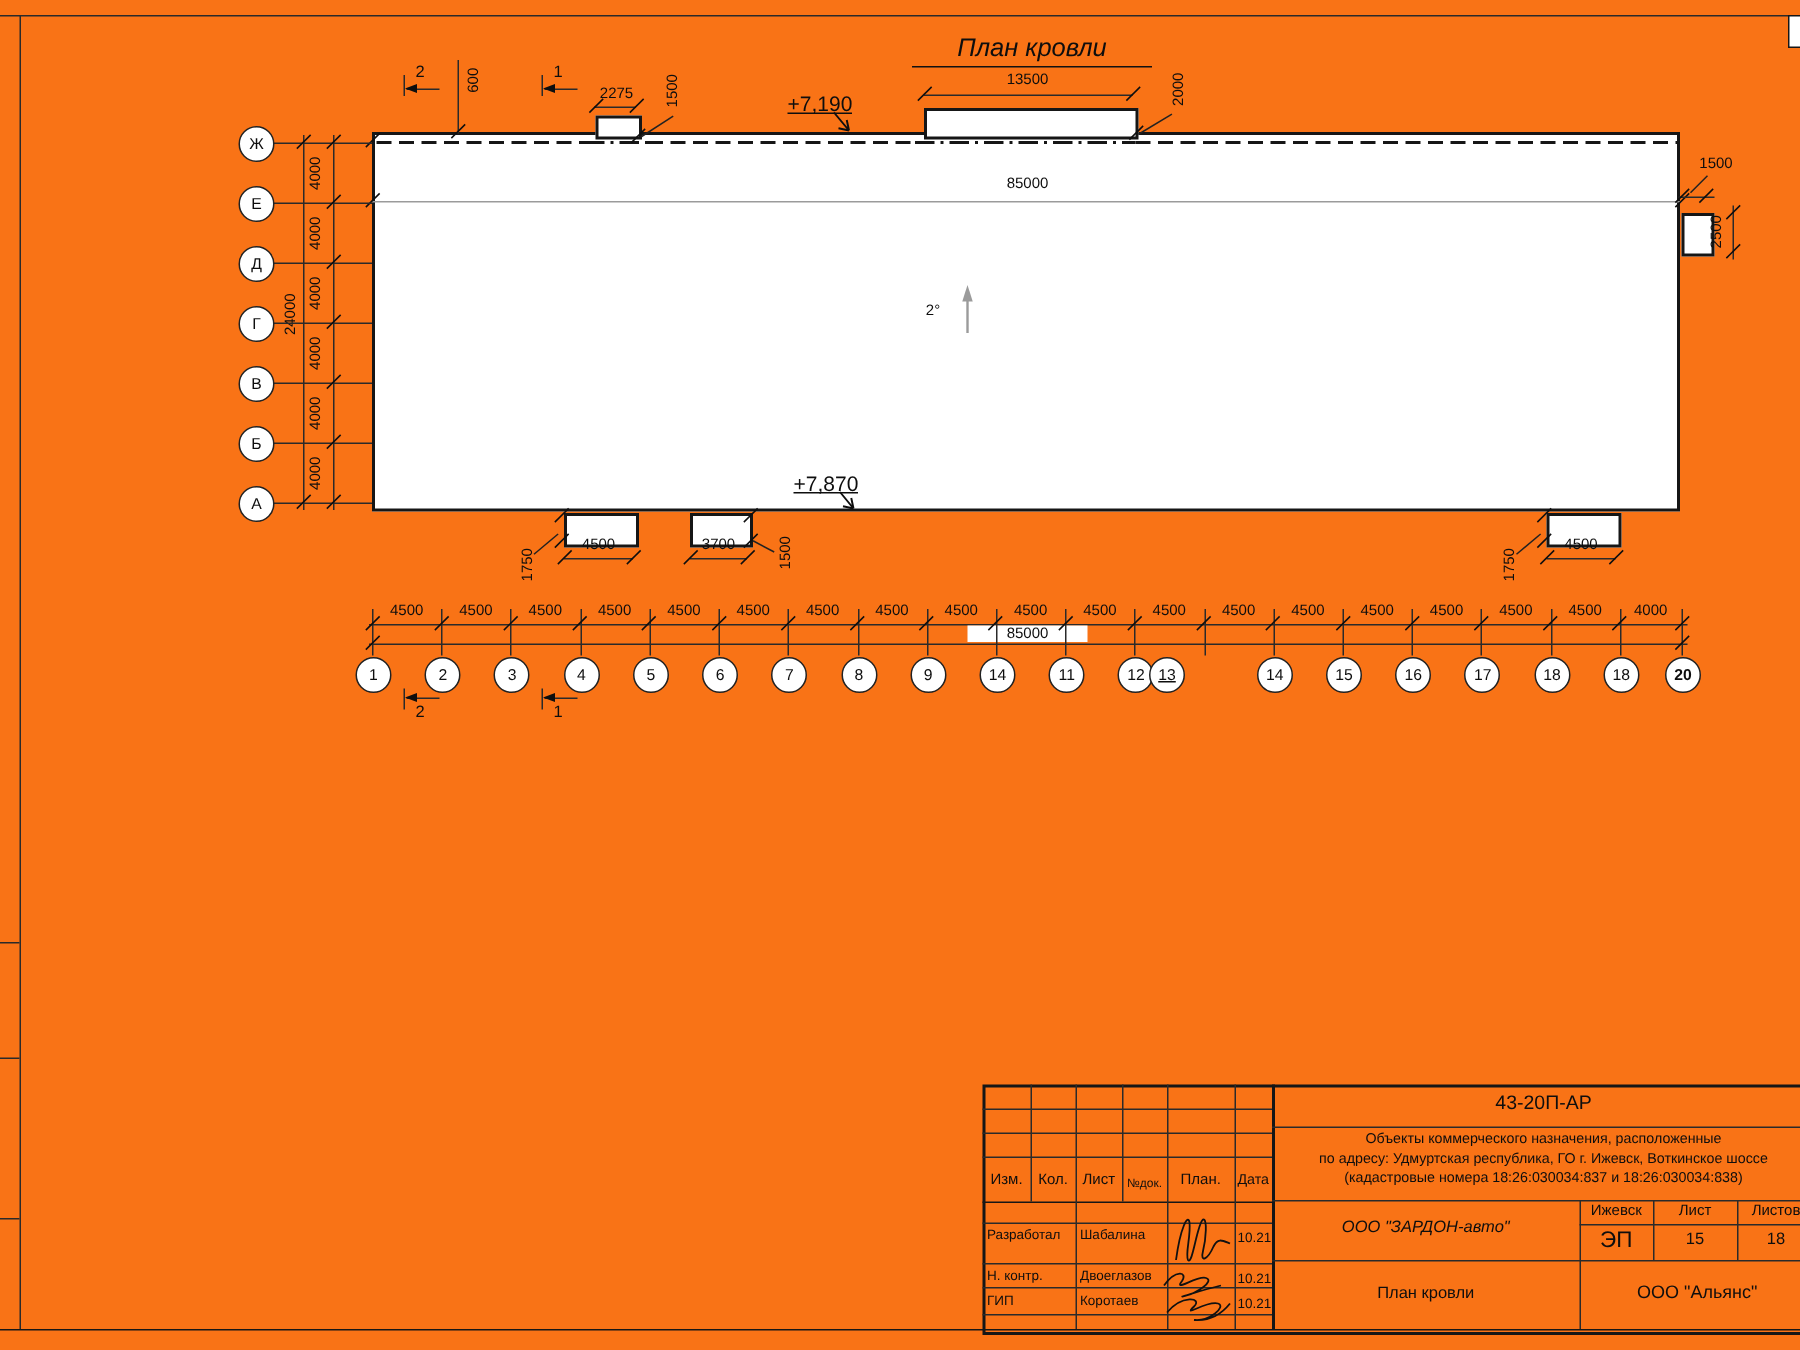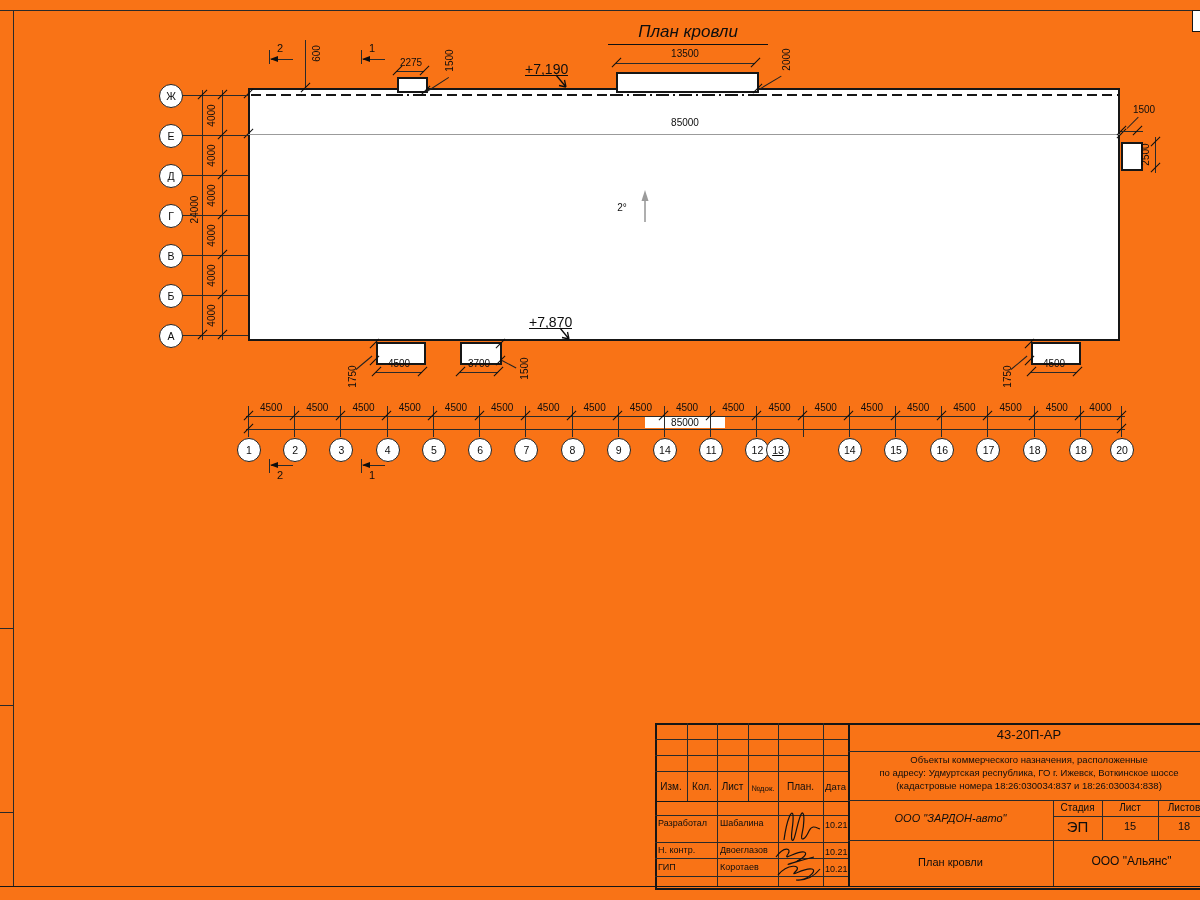--- a/index.html
+++ b/index.html
@@ -213,21 +213,21 @@
   <div class="hl" style="left:848px;top:840px;width:362px"></div>
   <div class="vl" style="left:1053px;top:800px;height:86px"></div>
   <div class="vl" style="left:1102px;top:800px;height:40px"></div>
   <div class="vl" style="left:1158px;top:800px;height:40px"></div>
   <div class="hl" style="left:1053px;top:816px;width:157px"></div>
   <div class="tsc" style="left:848px;top:729px;width:362px;font-size:13px">43-20П-АР</div>
   <div class="tsc" style="left:848px;top:754px;width:362px;font-size:9.5px">Объекты коммерческого назначения, расположенные</div>
   <div class="tsc" style="left:848px;top:767px;width:362px;font-size:9.5px">по адресу: Удмуртская республика, ГО г. Ижевск, Воткинское шоссе</div>
   <div class="tsc" style="left:848px;top:780px;width:362px;font-size:9.5px">(кадастровые номера 18:26:030034:837 и 18:26:030034:838)</div>
   <div class="tsc" style="left:848px;top:813px;width:205px;font-size:11px;font-style:italic">ООО "ЗАРДОН-авто"</div>
-  <div class="tsc" style="left:1053px;top:802px;width:49px">Стадия</div>
+  <div class="tsc" style="left:1053px;top:802px;width:49px">Ижевск</div>
   <div class="tsc" style="left:1102px;top:802px;width:56px">Лист</div>
   <div class="tsc" style="left:1158px;top:802px;width:52px">Листов</div>
   <div class="tsc" style="left:1053px;top:821px;width:49px;font-size:15px">ЭП</div>
   <div class="tsc" style="left:1102px;top:821px;width:56px;font-size:11px">15</div>
   <div class="tsc" style="left:1158px;top:821px;width:52px;font-size:11px">18</div>
   <div class="tsc" style="left:848px;top:857px;width:205px;font-size:11px">План кровли</div>
   <div class="tsc" style="left:1053px;top:856px;width:157px;font-size:12px">ООО "Альянс"</div>
 
 <div class="vl" style="left: 248px; top: 406px; height: 31px;"></div>
     <div class="tick" style="left: 241.5px; top: 415px;"></div>
@@ -300,21 +300,21 @@
     <div class="vl" style="left: 1033.7px; top: 406px; height: 31px;"></div>
     <div class="tick" style="left: 1027.2px; top: 415px;"></div>
     <div class="bubble" style="left: 1022.7px; top: 438px;">18</div>
     <div class="dim" style="left: 1033.81px; top: 402px; width: 46px;">4500</div>
     <div class="vl" style="left: 1079.92px; top: 406px; height: 31px;"></div>
     <div class="tick" style="left: 1073.42px; top: 415px;"></div>
     <div class="bubble" style="left: 1068.92px; top: 438px;">18</div>
     <div class="dim" style="left: 1077.46px; top: 402px; width: 46px;">4000</div>
     <div class="vl" style="left: 1121px; top: 406px; height: 31px;"></div>
     <div class="tick" style="left: 1114.5px; top: 415px;"></div>
-    <div class="bubble" style="left: 1110px; top: 438px;">20</div>
+    <div class="bubble" style="left: 1110px; top: 438px; font-weight: bold;">20</div>
     <div class="tick" style="left: 241.5px; top: 428px;"></div>
     <div class="tick" style="left: 1114.5px; top: 428px;"></div>
     <div class="hl" style="left: 181px; top: 95px; width: 67px;"></div>
     <div class="tick" style="left: 215.5px; top: 94px;"></div>
     <div class="bubble" style="left: 159px; top: 84px;">Ж</div>
     <div class="dim rot" style="left: 194px; top: 109.5px; width: 34px;">4000</div>
     <div class="hl" style="left: 181px; top: 135px; width: 67px;"></div>
     <div class="tick" style="left: 215.5px; top: 134px;"></div>
     <div class="bubble" style="left: 159px; top: 124px;">Е</div>
     <div class="dim rot" style="left: 194px; top: 149.5px; width: 34px;">4000</div>

